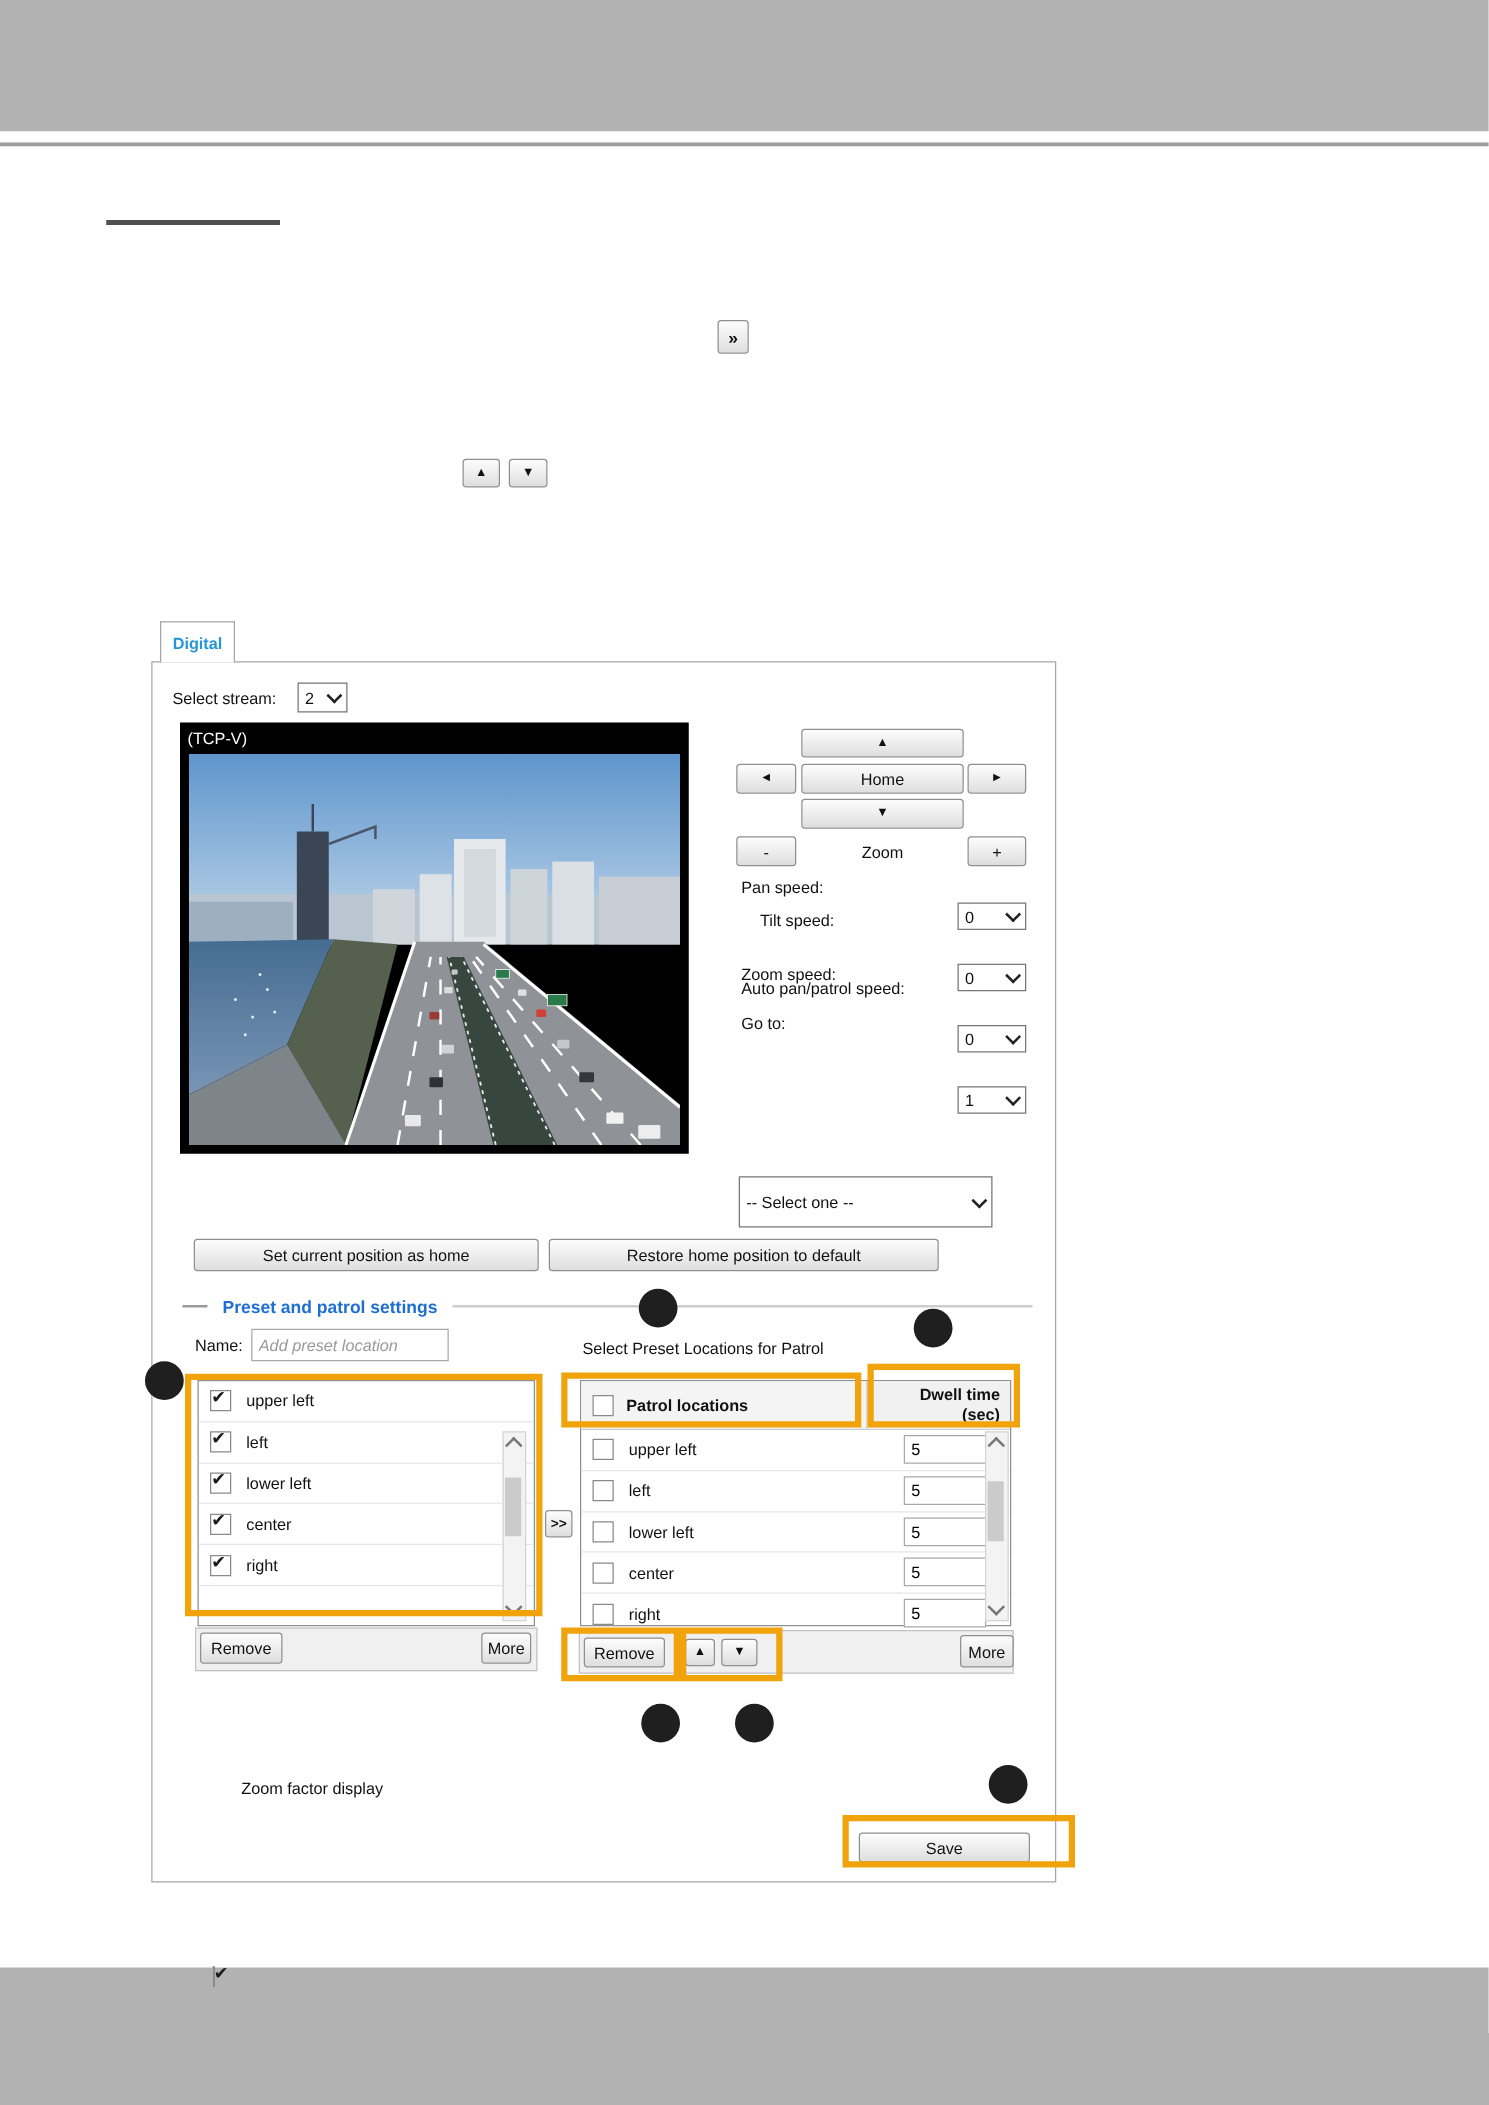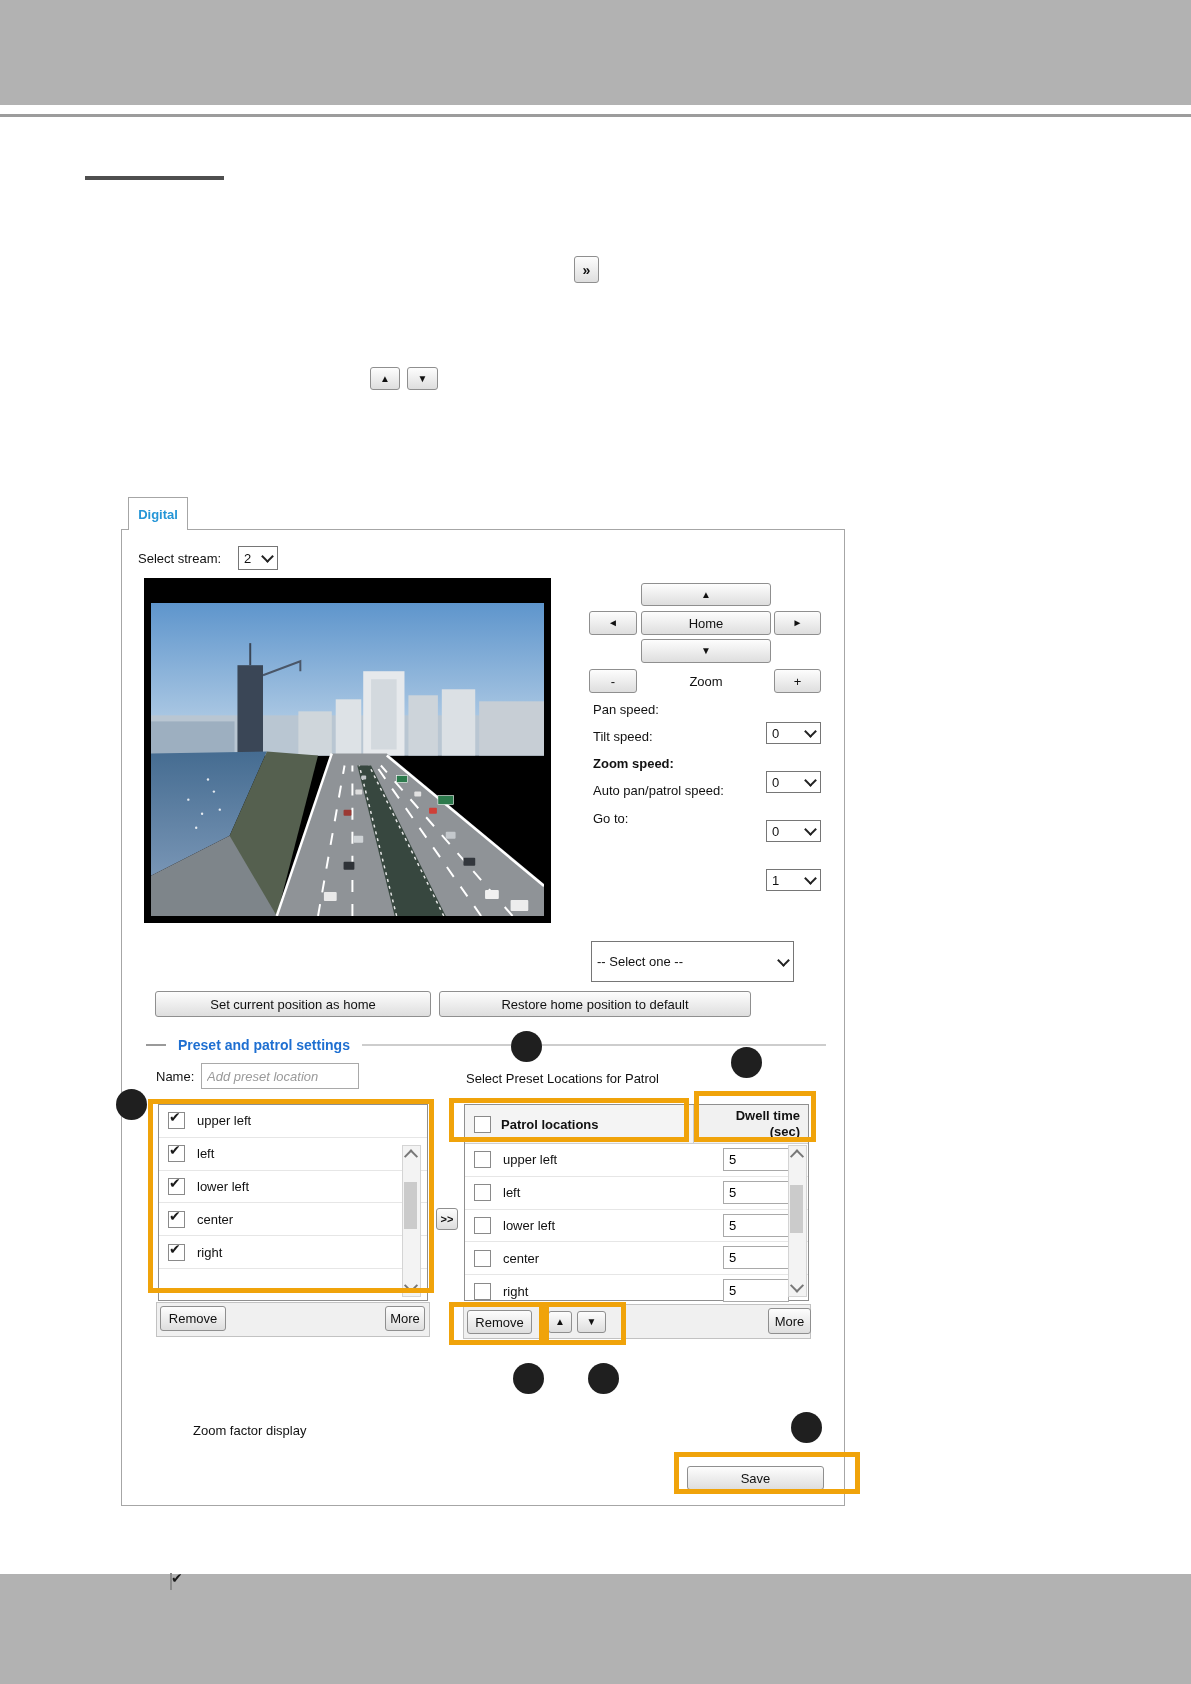--- a/index.html
+++ b/index.html
@@ -87,20 +87,21 @@
 
   
   <div class="abs lbl" style="left:16px;top:21px;">Select stream:</div>
   <div class="abs dd" style="left:116px;top:16px;width:40px;height:24px;">
     <span>2</span>
     <span class="chev"></span>
   </div>
 
   
   <div class="abs vframe" style="left:22px;top:48px;width:407px;height:345px;">
+    <div class="vtitle">(TCP-V)</div>
     <div class="vimg">
       <svg viewBox="0 0 400 312" preserveAspectRatio="none">
         <defs>
           <linearGradient id="gsky" x1="0" y1="0" x2="0" y2="1">
             <stop offset="0" stop-color="#5e95cc"></stop>
               <stop offset="1" stop-color="#c2d7ea"></stop>
           </linearGradient>
           <linearGradient id="gwat" x1="0" y1="0" x2="0" y2="1">
             <stop offset="0" stop-color="#456c91"></stop>
               <stop offset="1" stop-color="#7895b5"></stop>
@@ -177,26 +178,26 @@
   <div class="abs btn" style="left:467px;top:139px;width:48px;height:24px;">-</div>
   <div class="abs lbl" style="left:519px;top:139px;width:130px;height:24px;display:flex;align-items:center;justify-content:center;">Zoom</div>
   <div class="abs btn" style="left:652px;top:139px;width:47px;height:24px;">+</div>
 
   
   <div class="abs lbl" style="left:471px;top:172px;">Pan speed:</div>
   <div class="abs dd" style="left:644px;top:168px;width:55px;height:22px;">
     <span>0</span>
       <span class="chev"></span>
   </div>
-  <div class="abs lbl" style="left:471px;top:199px;">Tilt speed:</div>
+  <div class="abs lbl" style="left:486px;top:199px;">Tilt speed:</div>
   <div class="abs dd" style="left:644px;top:195px;width:55px;height:22px;">
     <span>0</span>
       <span class="chev"></span>
   </div>
-  <div class="abs lbl" style="left:471px;top:226px;font-weight:bold;">Zoom speed:</div>
+  <div class="abs lbl" style="left:471px;top:242px;">Zoom speed:</div>
   <div class="abs dd" style="left:644px;top:222px;width:55px;height:22px;">
     <span>0</span>
       <span class="chev"></span>
   </div>
   <div class="abs lbl" style="left:471px;top:253px;">Auto pan/patrol speed:</div>
   <div class="abs dd" style="left:644px;top:249px;width:55px;height:22px;">
     <span>1</span>
       <span class="chev"></span>
   </div>
   <div class="abs lbl" style="left:471px;top:281px;">Go to:</div>

